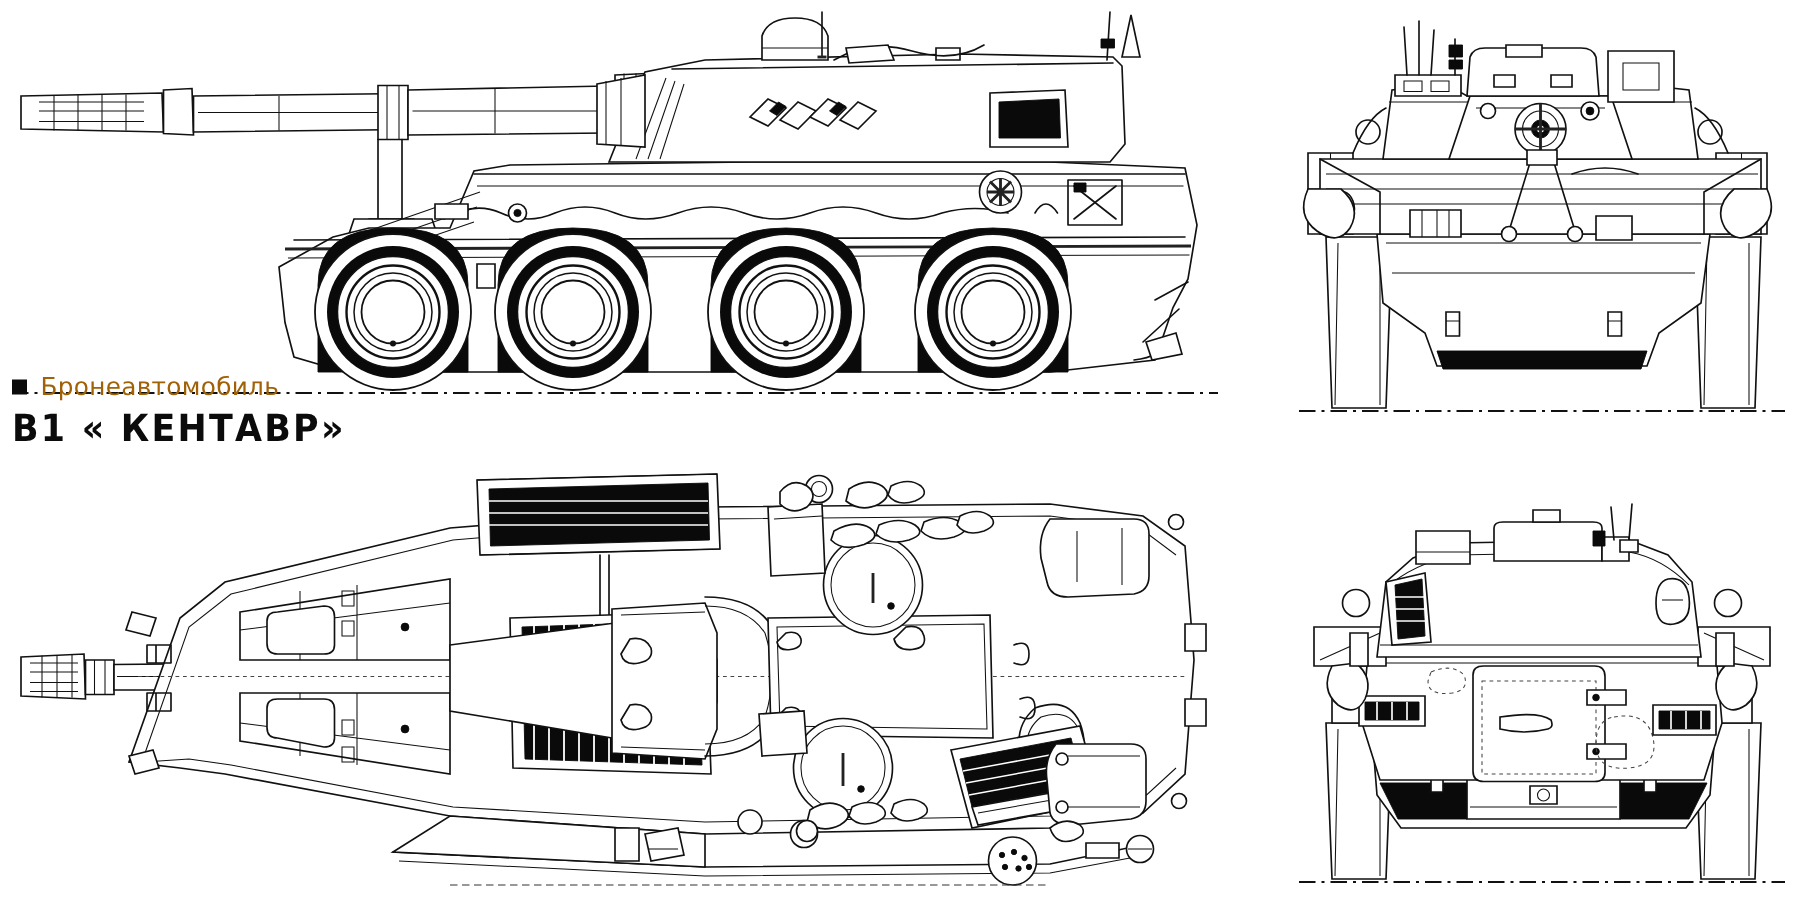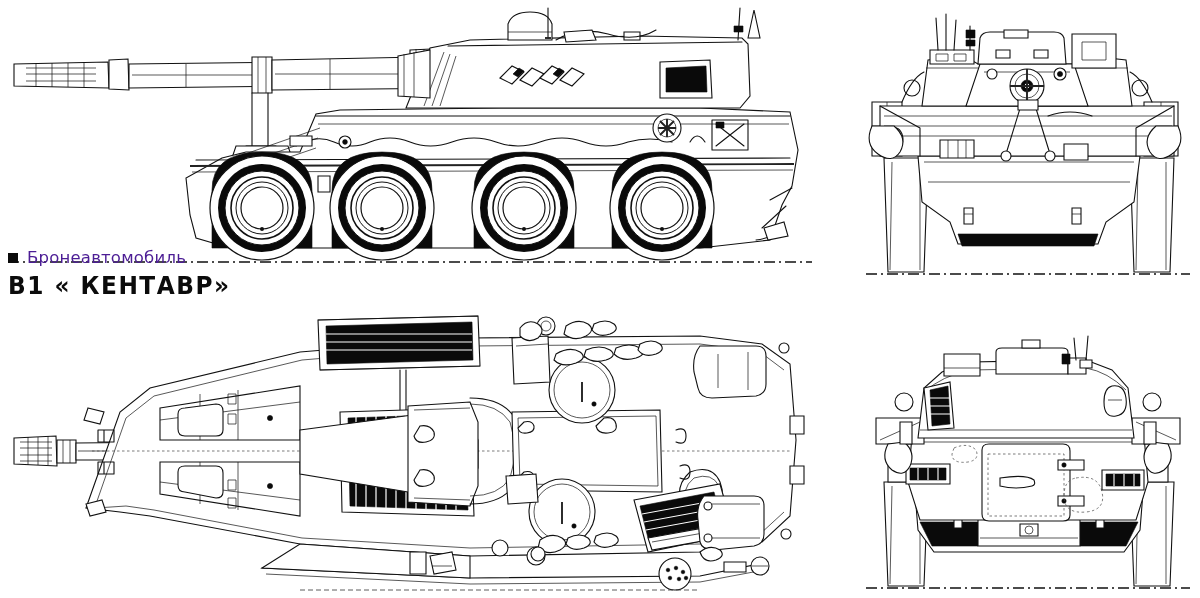--- a/index.html
+++ b/index.html
@@ -15,21 +15,21 @@
   .fillB{fill:#0a0a0a;stroke:#0a0a0a;stroke-width:0.6;}
   .dash{fill:none;stroke:#333;stroke-width:0.8;stroke-dasharray:5 3;}
   .dash2{fill:none;stroke:#444;stroke-width:0.7;stroke-dasharray:2.5 2.5;}
   .grnd{fill:none;stroke:#111;stroke-width:1.3;stroke-dasharray:11 4 2 4;}
 
   
   #caption{position:absolute;left:8px;top:248px;width:300px;}
   #cap-row{display:flex;align-items:center;gap:9px;}
   #bullet{width:10px;height:10px;background:#0b0b0b;flex:0 0 auto;}
   #cap-sub{font-size:16.5px;font-weight:400;letter-spacing:.2px;
-           font-family:"DejaVu Sans",sans-serif;color:#4c1d95;white-space:nowrap;}
+           font-family:"DejaVu Sans",sans-serif;color:#a16207;white-space:nowrap;}
   #cap-title{margin-top:4px;font-size:25px;font-weight:700;letter-spacing:1.6px;
              font-family:"DejaVu Sans",sans-serif;color:#0b0b0b;
              transform:scaleX(.93);transform-origin:left center;white-space:nowrap;}
 </style>
 </head>
 <body>
 
 <div id="sheet">
 
   <svg class="view" id="v-side" style="left:0px;top:0px;" width="830" height="280" viewBox="0 0 830 280">

